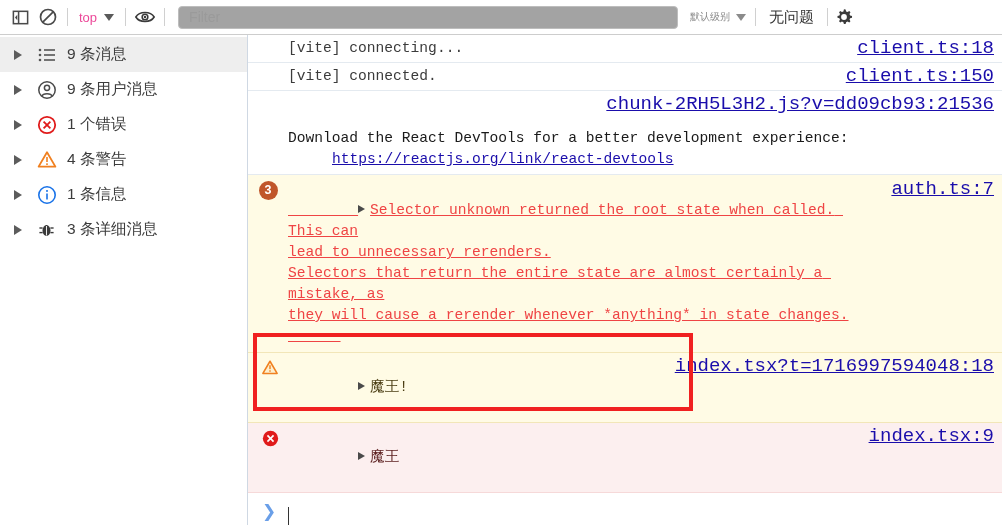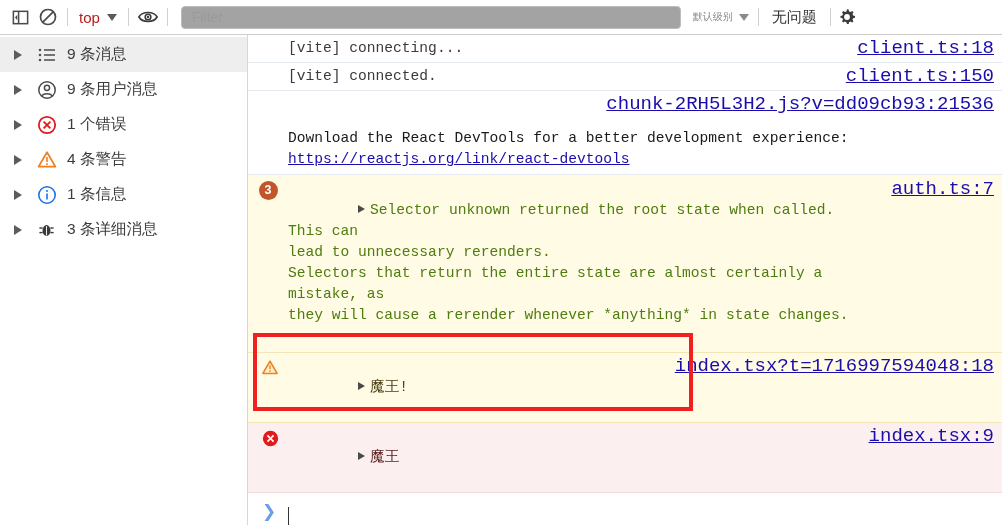--- a/index.html
+++ b/index.html
@@ -42,22 +42,22 @@
   }
   .ctx-select {
     display: flex;
     align-items: center;
     gap: 7px;
     padding: 0 6px;
     height: 22px;
     flex: none;
   }
   .ctx-label {
-    font-size: 15px;
-    color: #b91c1c;
+    font-size: 13px;
+    color: #ec4899;
     font-family: "Liberation Sans", sans-serif;
   }
   .caret {
     width: 0; height: 0;
     border-left: 5px solid transparent;
     border-right: 5px solid transparent;
     border-top: 7px solid #5a5a5a;
   }
   .filter-box {
     flex: none;
@@ -435,28 +435,28 @@
     </div>
 
     <div class="c-row">
       <span class="c-text">[vite] connected.</span>
       <a class="c-link">client.ts:150</a>
     </div>
 
     <div class="c-row" style="flex-direction:column;padding-top:2px;padding-bottom:4px;">
       <a class="c-link top-right">chunk-2RH5L3H2.js?v=dd09cb93:21536</a>
       <span class="c-text dark" style="margin-top:35px;">Download the React DevTools for a better development experience:</span>
-      <a class="c-text inline-link" style="flex:none;">https://reactjs.org/link/react-devtools</a>
+      <a class="c-text inline-link" style="flex:none;margin-left:44px;">https://reactjs.org/link/react-devtools</a>
     </div>
 
     <div class="c-row warn" style="padding-left:40px;padding-top:4px;padding-bottom:5px;">
       <span class="row-icon" style="left:10px;top:5px;">
         <span class="badge">3</span>
       </span>
-      <span class="c-text" style="color:#4d7c0f;">
+      <span class="c-text" style="color:#ef4444;text-decoration:underline;">
         <span class="disclosure"></span><span>Selector unknown returned the root state when called. This can
 lead to unnecessary rerenders.
 Selectors that return the entire state are almost certainly a mistake, as
 they will cause a rerender whenever *anything* in state changes.</span>
       </span>
       <a class="c-link">auth.ts:7</a>
     </div>
 
     <div class="c-row warn">
       <span class="row-icon">

